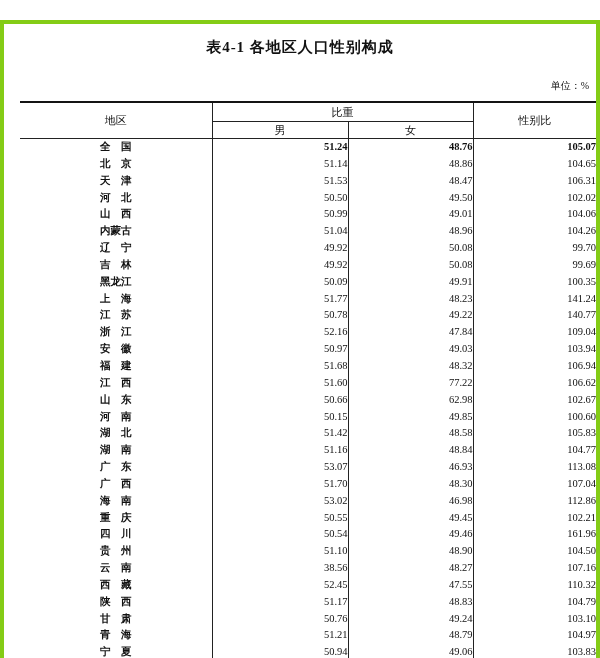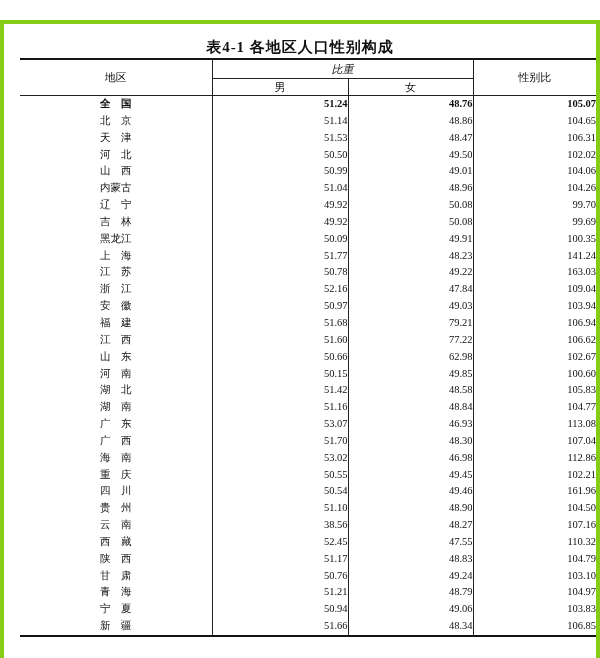--- a/index.html
+++ b/index.html
@@ -45,51 +45,53 @@
     border-top: 2.5px solid #141414;
     border-bottom: 2.5px solid #141414;
   }
   table.stat th {
     font-weight: normal;
     font-size: 11px;
     text-align: center;
     padding: 0;
   }
   .th-region { border-right: 1.4px solid #222222; border-bottom: 1.5px solid #222222; }
-  .th-prop   { height: 18px; border-right: 1.4px solid #222222; border-bottom: 1.2px solid #222222; font-style: italic; }
+  .th-prop   { height: 18px; border-right: 1.4px solid #222222; border-bottom: 1.2px solid #222222; }
   .th-ratio  { border-bottom: 1.5px solid #222222; }
   .th-male   { height: 16px; border-right: 1.4px solid #222222; border-bottom: 1.5px solid #222222; }
   .th-female { height: 16px; border-right: 1.4px solid #222222; border-bottom: 1.5px solid #222222; }
   table.stat td {
     height: 16.85px;
     line-height: 16.85px;
     padding: 0;
     font-size: 10.5px;
     white-space: nowrap;
     overflow: hidden;
   }
   td.region {
     text-align: center;
     padding-right: 26px;
     font-size: 11px;
     border-right: 1.4px solid #222222;
+    font-weight: bold;
   }
   td.male, td.female, td.ratio {
     text-align: right;
     padding-right: 4px;
   }
   td.male   { border-right: 1.4px solid #222222; text-align: right; }
   td.female { border-right: 1.4px solid #222222; font-family: Liberation Serif, serif; }
   tr.bold td { font-weight: bold; }
 </style>
 </head>
 <body>
 
 <div class="page">
   <div class="title">表4-1 各地区人口性别构成</div>
+  <div class="unit">单位：%</div>
   <table class="stat">
     <colgroup>
       <col style="width:192px">
       <col style="width:136px">
       <col style="width:125px">
       <col style="width:123px">
     </colgroup>
     <thead>
       <tr>
         <th rowspan="2" class="th-region">地区</th>
@@ -159,38 +161,38 @@
         <tr>
           <td class="region">上　海</td>
           <td class="male">51.77</td>
           <td class="female">48.23</td>
           <td class="ratio">141.24</td>
         </tr>
         <tr>
           <td class="region">江　苏</td>
           <td class="male">50.78</td>
           <td class="female">49.22</td>
-          <td class="ratio">163.03</td>
+          <td class="ratio">140.77</td>
         </tr>
         <tr>
           <td class="region">浙　江</td>
           <td class="male">52.16</td>
           <td class="female">47.84</td>
           <td class="ratio">109.04</td>
         </tr>
         <tr>
           <td class="region">安　徽</td>
           <td class="male">50.97</td>
           <td class="female">49.03</td>
           <td class="ratio">103.94</td>
         </tr>
         <tr>
           <td class="region">福　建</td>
           <td class="male">51.68</td>
-          <td class="female">79.21</td>
+          <td class="female">48.32</td>
           <td class="ratio">106.94</td>
         </tr>
         <tr>
           <td class="region">江　西</td>
           <td class="male">51.60</td>
           <td class="female">77.22</td>
           <td class="ratio">106.62</td>
         </tr>
         <tr>
           <td class="region">山　东</td>

